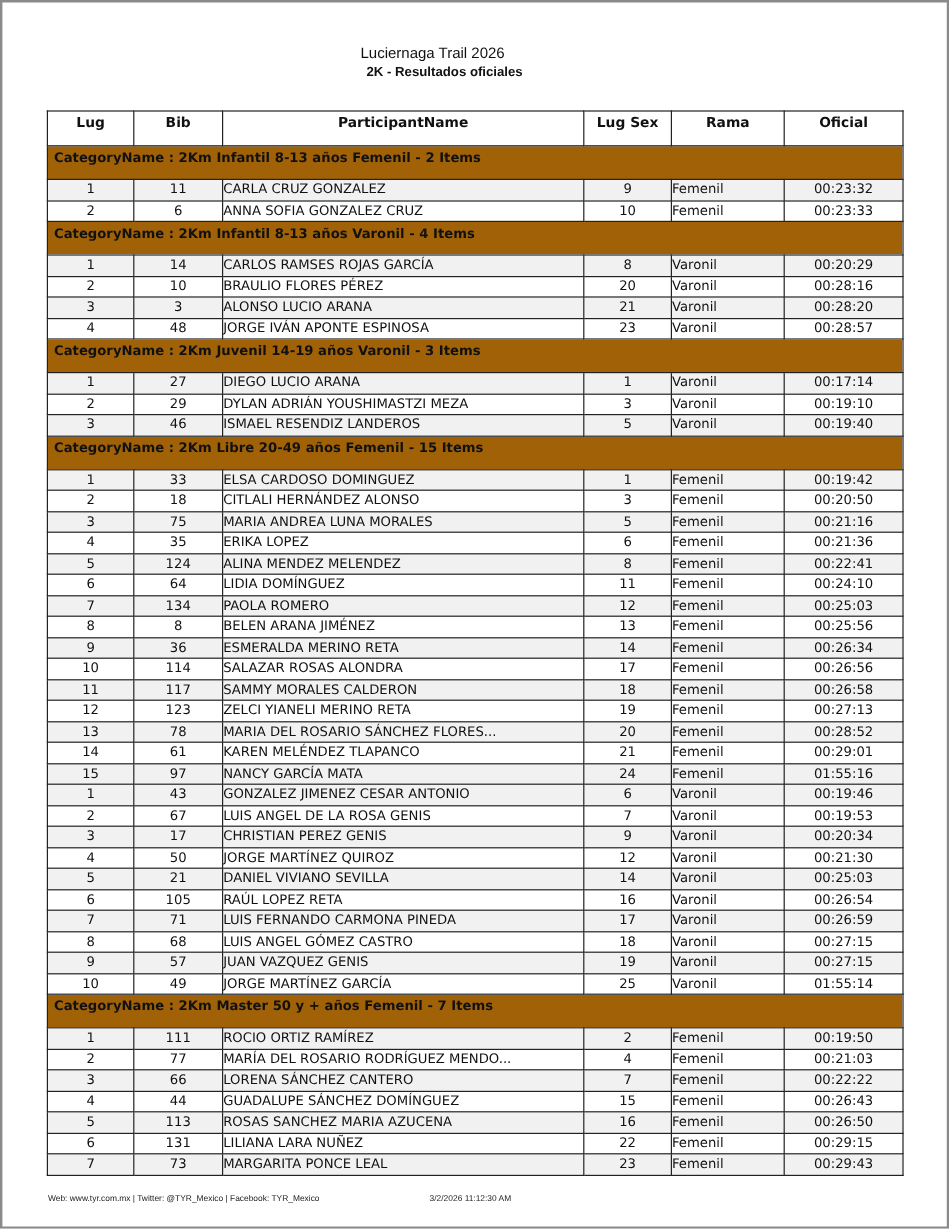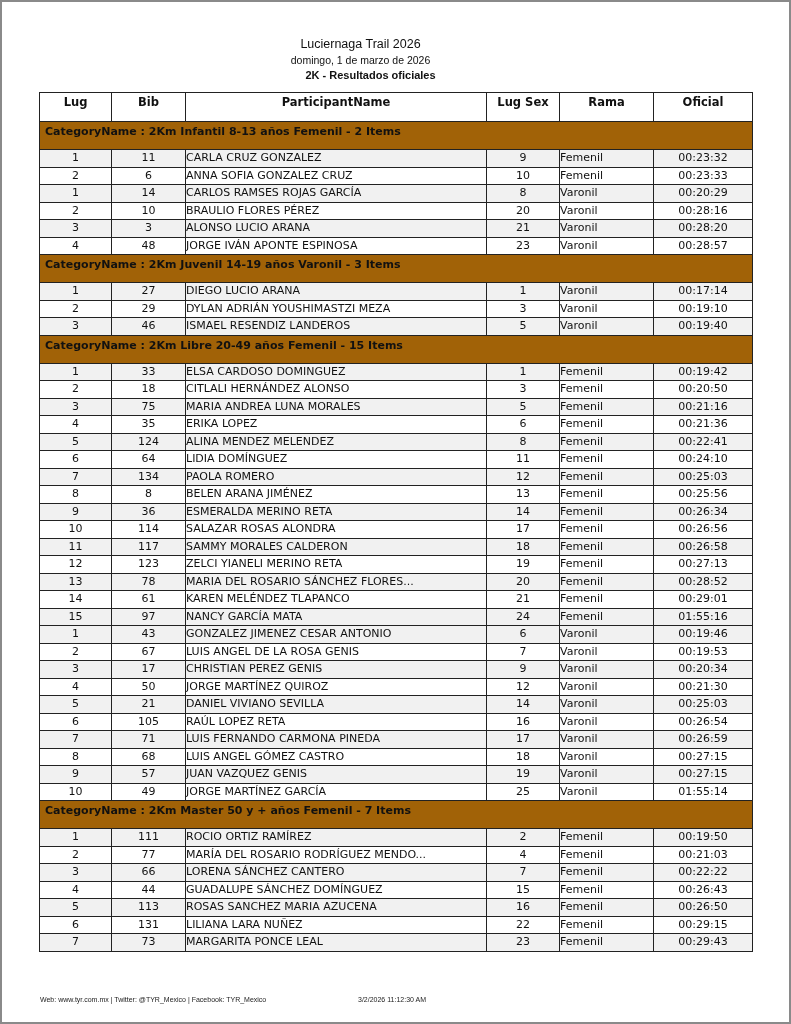--- a/index.html
+++ b/index.html
@@ -42,21 +42,20 @@
   .footer .date { position: absolute; left: 318px; top: 0; white-space: nowrap; }
   .footer .links { white-space: nowrap; }
 </style>
 </head>
 <body>
 
 <div class="page-frame"></div>
 
 <div class="header">
   <div class="title">Luciernaga Trail 2026</div>
-  <div class="line">domingo, 1 de marzo de 2026</div>
   <div class="subtitle">2K - Resultados oficiales</div>
 </div>
 
 <table class="results">
   <colgroup>
     <col style="width:72px">
       <col style="width:74px">
       <col style="width:301px">
     <col style="width:73px">
       <col style="width:94px">
@@ -85,20 +84,23 @@
         <td class="c">00:23:32</td>
       </tr>
       <tr class="even">
         <td class="c">2</td>
         <td class="c">6</td>
         <td class="l">ANNA SOFIA GONZALEZ CRUZ</td>
         <td class="c">10</td>
         <td class="l">Femenil</td>
         <td class="c">00:23:33</td>
       </tr>
+      <tr class="cat">
+        <td colspan="6">CategoryName : 2Km Infantil 8-13 años Varonil - 4 Items</td>
+      </tr>
       <tr class="odd">
         <td class="c">1</td>
         <td class="c">14</td>
         <td class="l">CARLOS RAMSES ROJAS GARCÍA</td>
         <td class="c">8</td>
         <td class="l">Varonil</td>
         <td class="c">00:20:29</td>
       </tr>
       <tr class="even">
         <td class="c">2</td>

